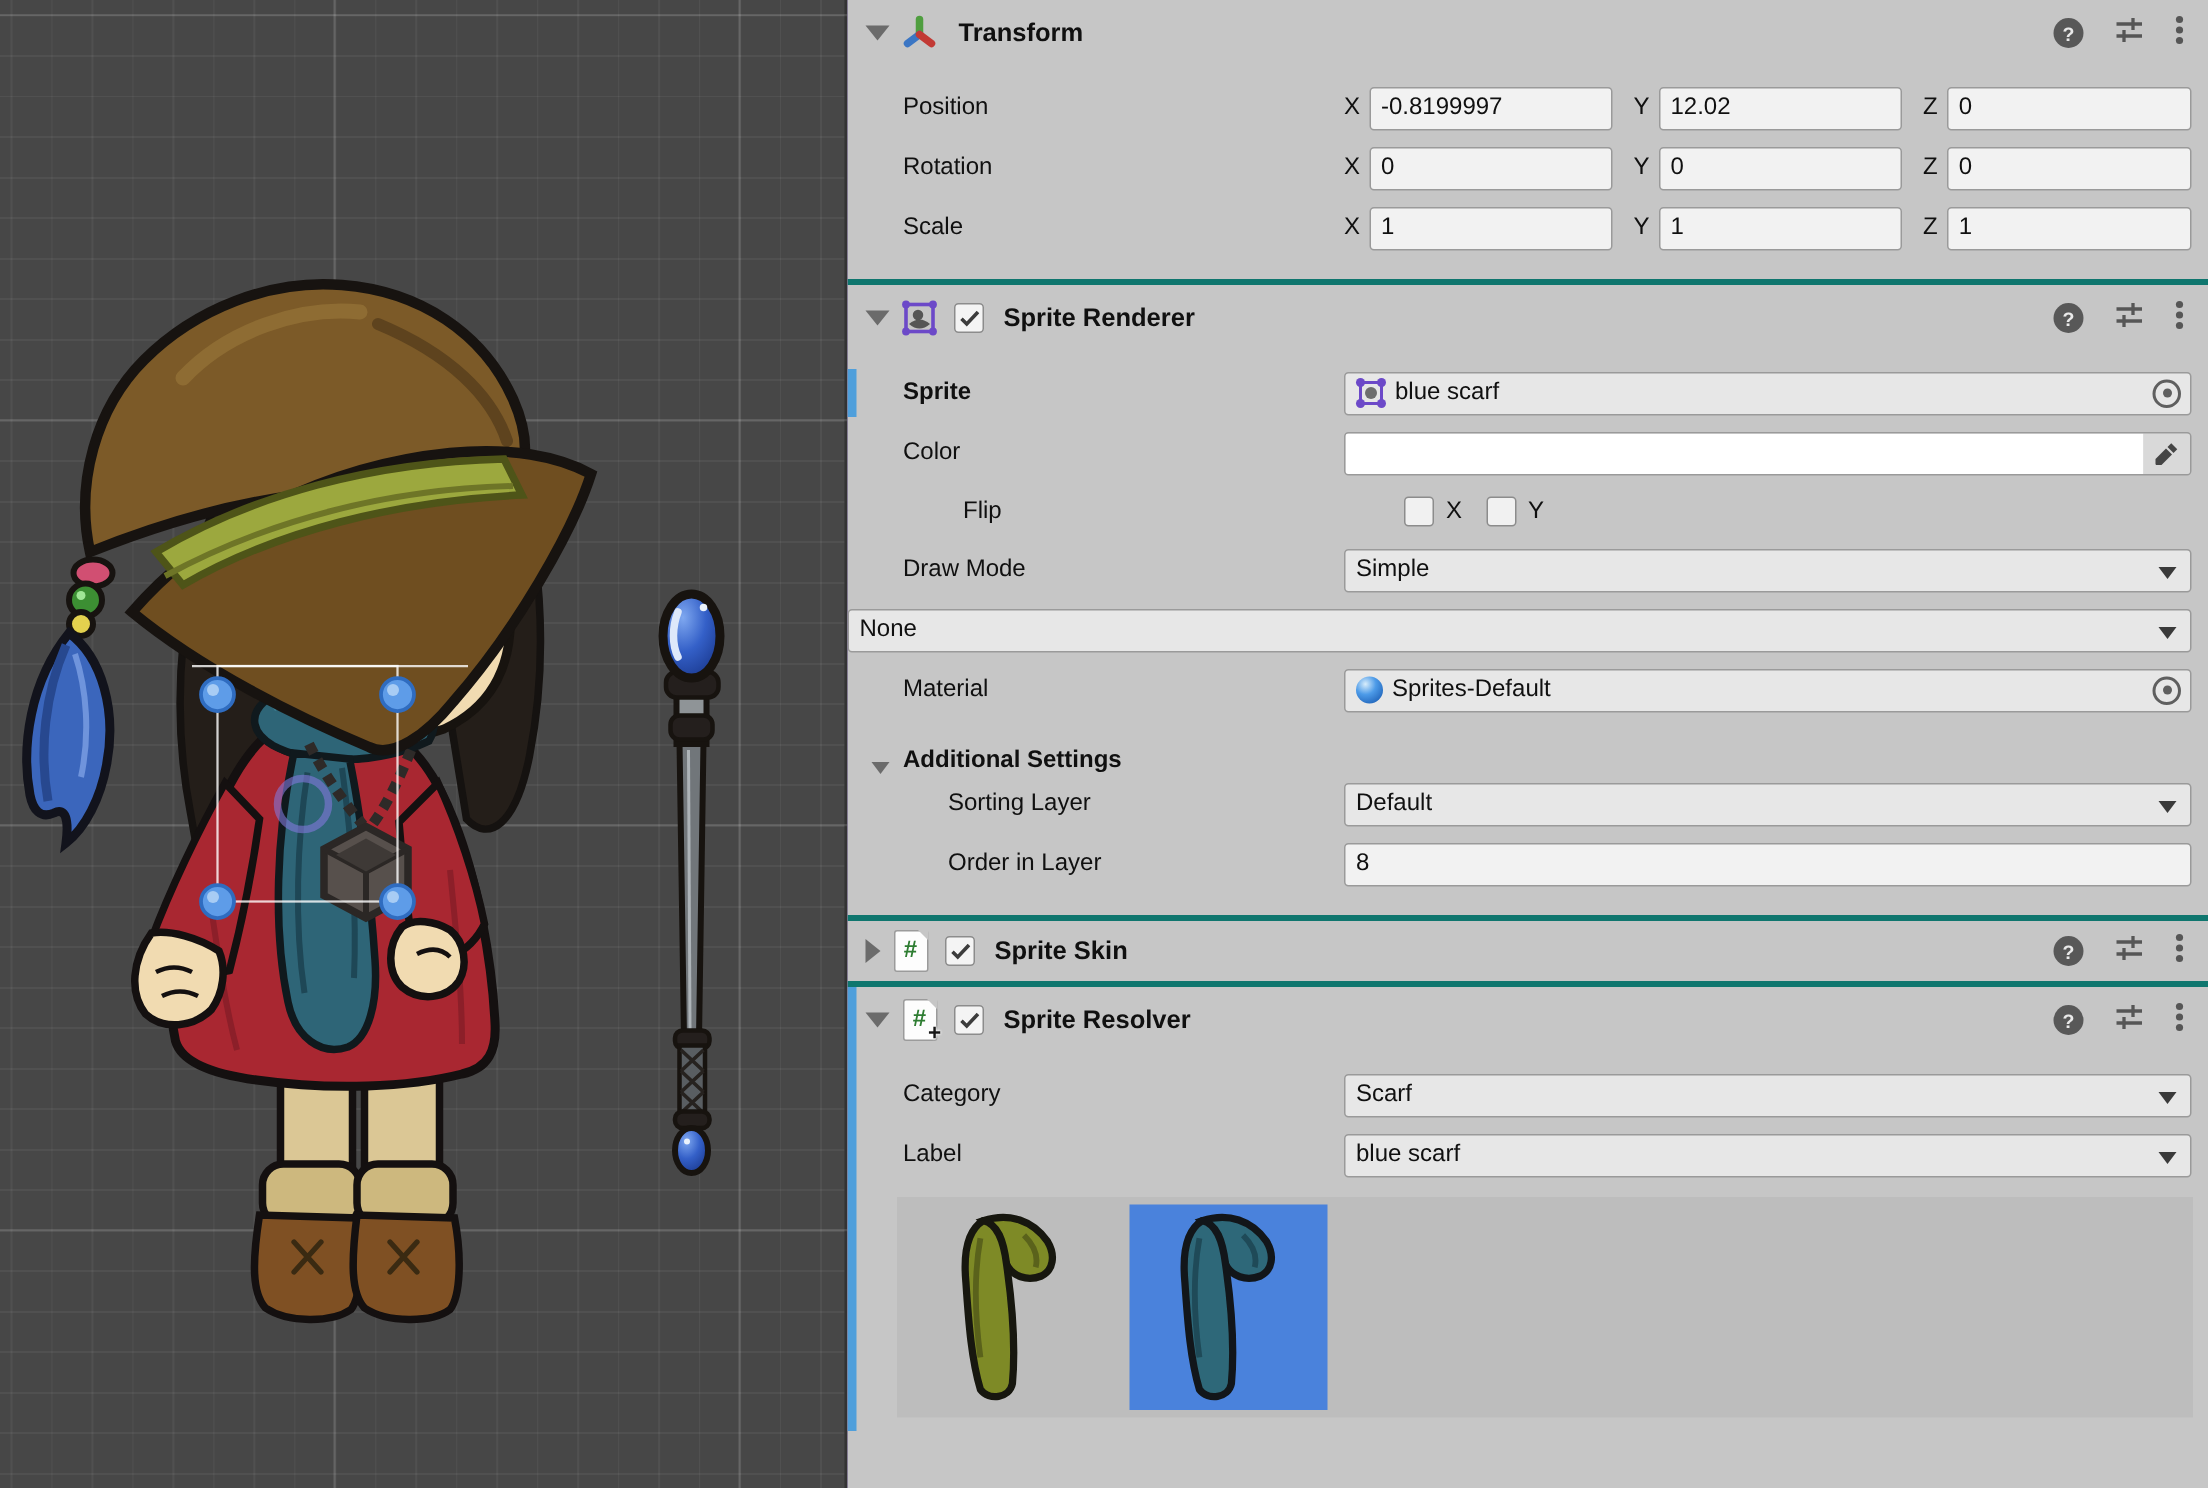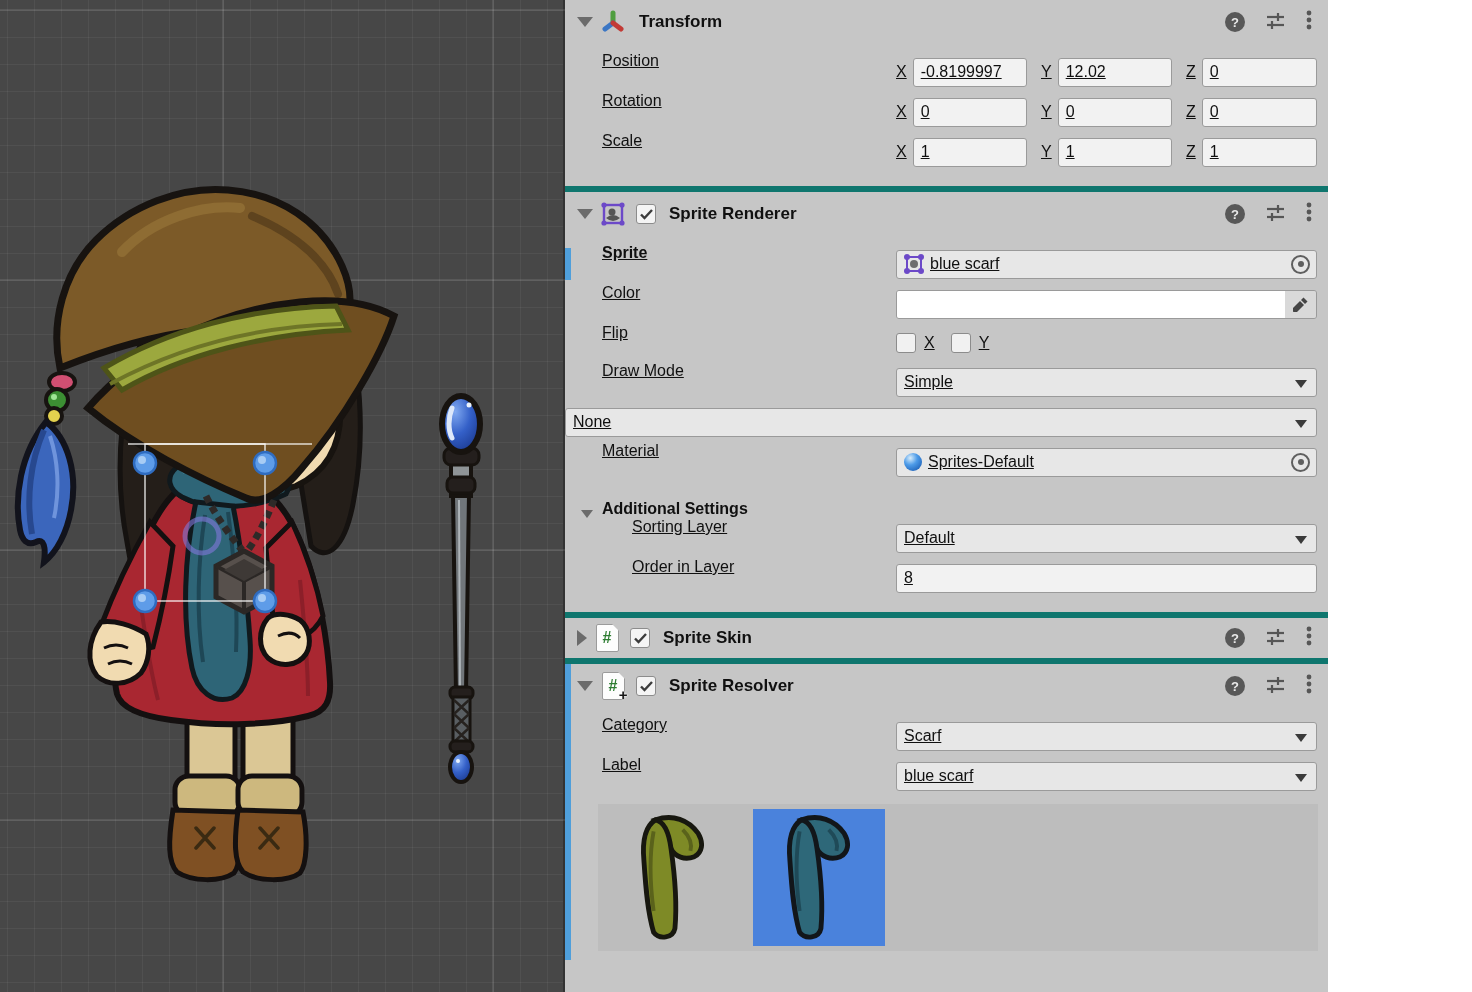--- a/index.html
+++ b/index.html
@@ -1,47 +1,47 @@
 <!DOCTYPE html>
 <html><head>
 <meta charset="utf-8">
 <style>
   html,body{margin:0;padding:0;}
   body{font-family:"Liberation Sans",sans-serif;-webkit-font-smoothing:antialiased;}
-  #app{width:1328px;height:992px;display:flex;overflow:hidden;background:#6d28d9;}
+  #app{width:1472px;height:992px;display:flex;overflow:hidden;background:#6d28d9;}
 
   
   .scene{position:relative;width:565px;height:992px;flex:0 0 565px;background:#474747;border-right:2px solid #333;box-sizing:border-box;
     background-image:
       repeating-linear-gradient(to right, rgba(255,255,255,0.05) 0px, rgba(255,255,255,0.05) 1px, transparent 1px, transparent 27px),
       repeating-linear-gradient(to bottom, rgba(255,255,255,0.05) 0px, rgba(255,255,255,0.05) 1px, transparent 1px, transparent 27px);
     background-position:7px 10px,7px 10px;}
   .scene svg{position:absolute;left:0;top:0;}
 
   
   .inspector{width:907px;flex:1;background:#C6C6C6;color:#101010;font-size:16px;position:relative;overflow:hidden;}
-  .comp{border-top:6px solid #0f766e;position:relative;}
+  .comp{border-top:4px solid #0f766e;position:relative;}
   .comp:first-child{border-top:none;}
   .comp-header{display:flex;align-items:center;height:44px;padding:0 16px 0 12px;}
   .comp-header.compact{height:40px;}
   .tri-down{width:0;height:0;border-left:8px solid transparent;border-right:8px solid transparent;border-top:10px solid #6B6B6B;}
   .tri-right{width:0;height:0;border-top:8px solid transparent;border-bottom:8px solid transparent;border-left:10px solid #6B6B6B;}
   .tri-small{border-left-width:6px;border-right-width:6px;border-top-width:8px;}
   .comp-icon{width:26px;height:26px;margin-left:7px;display:flex;align-items:center;justify-content:center;}
   .script-icon{position:relative;width:21px;height:26px;background:#FDFDFD;border:1px solid #9B9B9B;border-radius:2px;display:flex;align-items:center;justify-content:center;font-weight:bold;color:#2E7D32;font-size:16px;}
   .script-icon .fold{position:absolute;top:-1px;right:-1px;width:0;height:0;border-left:7px solid transparent;border-top:7px solid #C6C6C6;}
   .script-icon .plus{position:absolute;right:-4px;bottom:-4px;color:#161616;font-size:15px;font-weight:bold;text-shadow:0 0 2px #FDFDFD,0 0 2px #FDFDFD;}
   .enable-checkbox,.cb{width:20px;height:20px;background:#F4F4F4;border:1px solid #8C8C8C;border-radius:3px;box-sizing:border-box;display:flex;align-items:center;justify-content:center;}
   .enable-checkbox{margin-left:10px;}
   .comp-title{font-weight:bold;font-size:17px;margin-left:13px;}
   .header-actions{margin-left:auto;display:flex;align-items:center;gap:21px;}
   .help-icon{width:20px;height:20px;border-radius:50%;background:#585858;color:#E9E9E9;font-size:13px;font-weight:bold;display:flex;align-items:center;justify-content:center;}
   .comp-body{padding:8px 0 14px 0;}
-  .row{display:flex;height:40px;position:relative;text-decoration:underline;}
-  .row.short{height:38px;}
+  .row{display:flex;align-items:center;height:40px;position:relative;}
+  .row.short{height:38px;margin-left:40px;}
   .row.ovr::before{content:'';position:absolute;left:0;top:4px;bottom:4px;width:6px;background:#4F9FDB;}
   .row-label{flex:0 0 331px;padding-left:37px;box-sizing:border-box;white-space:nowrap;}
   .row-label.sub{padding-left:67px;}
   .row-label.bold{font-weight:bold;}
   .fold-label{display:flex;align-items:flex-end;height:36px;padding-left:16px;gap:9px;font-weight:bold;}
   .row-value{flex:1;margin-right:11px;display:flex;align-items:center;min-width:0;}
   .field{height:29px;border:1px solid #9A9A9A;border-radius:3px;background:#F2F2F2;display:flex;align-items:center;padding:0 7px;flex:1;box-sizing:border-box;white-space:nowrap;overflow:hidden;}
   .popup{background:#E7E7E7;position:relative;padding-right:24px;}
   .popup .arrow{position:absolute;right:9px;top:11px;width:0;height:0;border-left:6px solid transparent;border-right:6px solid transparent;border-top:8px solid #3A3A3A;}
   .objfield{background:#E7E7E7;position:relative;padding-right:32px;gap:6px;}

